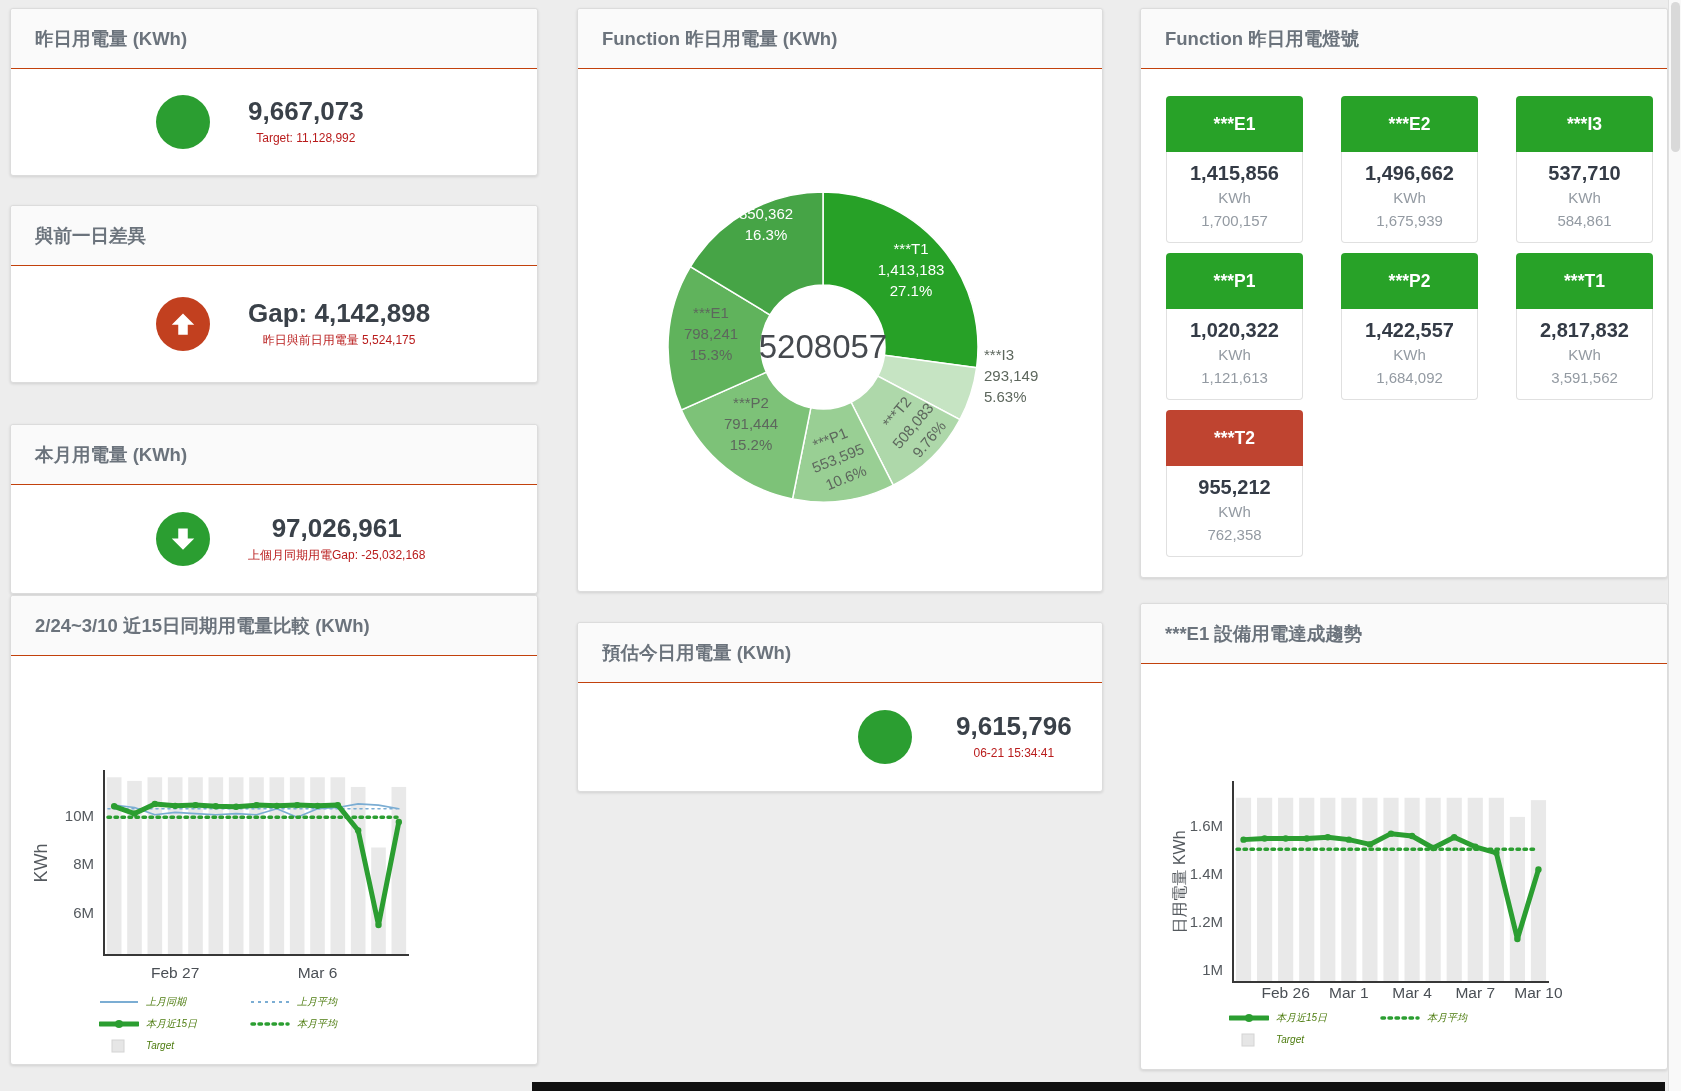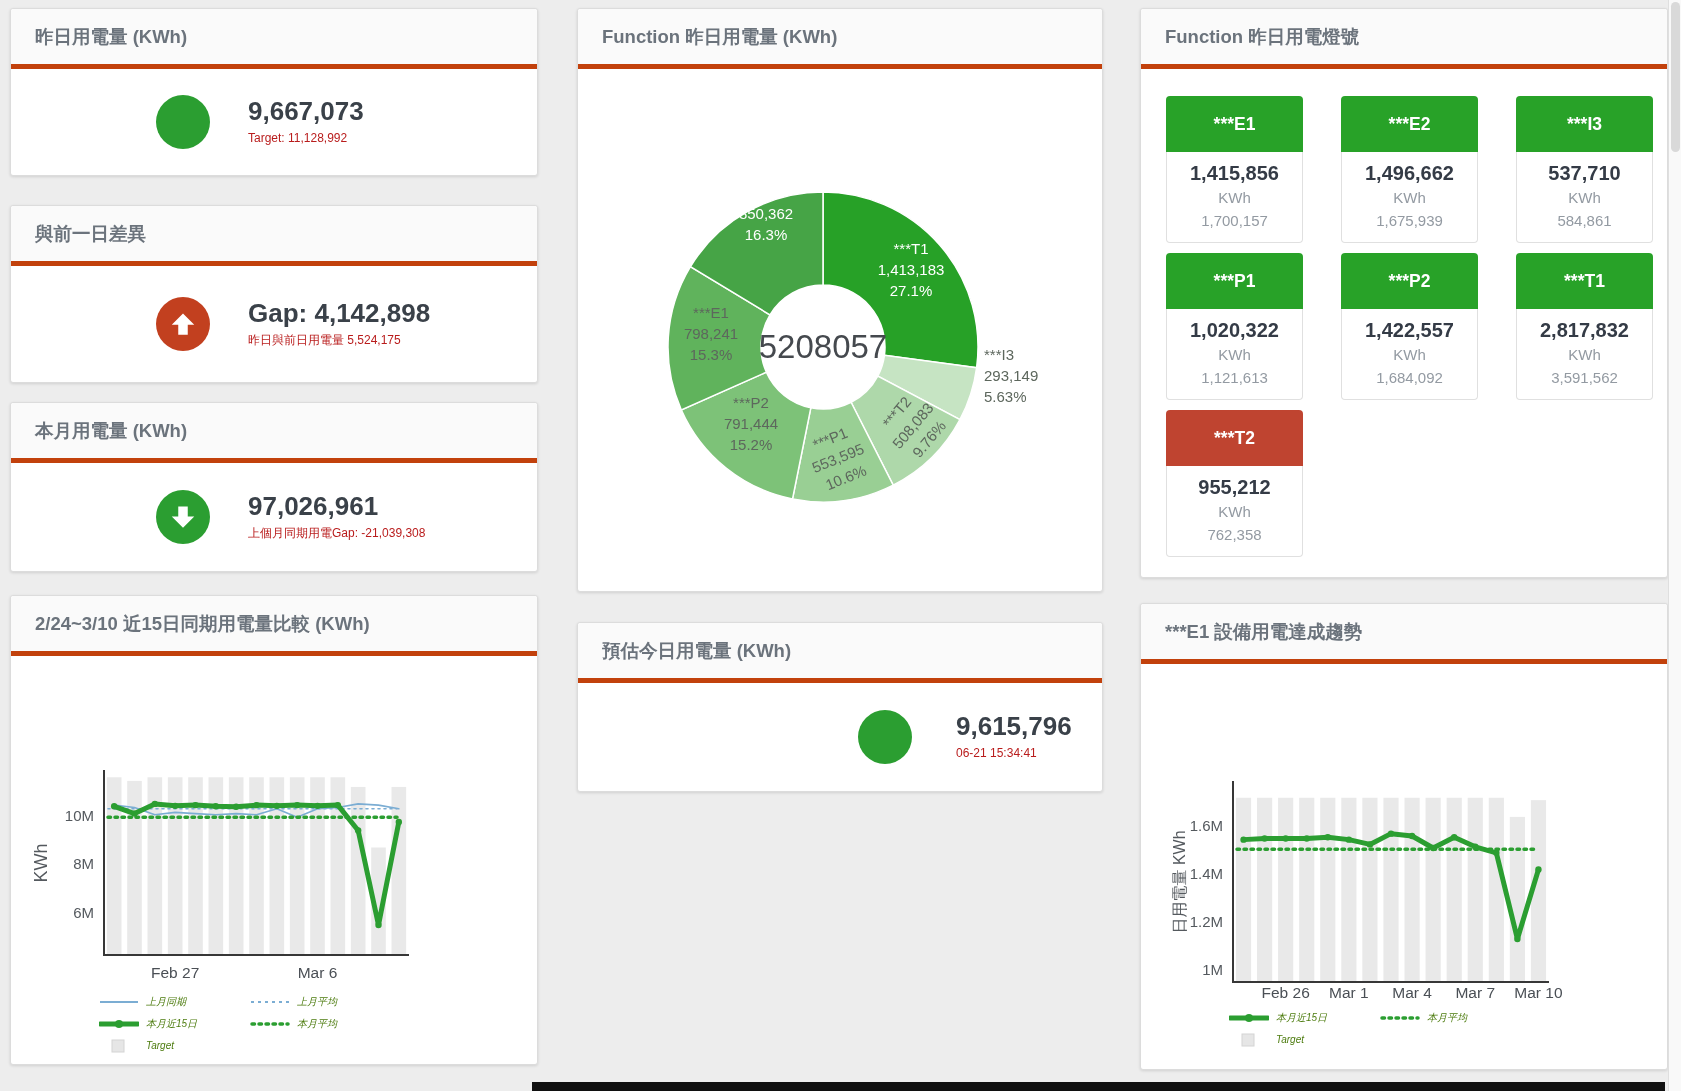--- a/index.html
+++ b/index.html
@@ -1,33 +1,33 @@
 <!DOCTYPE html>
 <html><head>
 <meta charset="utf-8">
 <style>
   html,body{margin:0;padding:0;}
   body{width:1681px;height:1091px;position:relative;background:#ededed;overflow:hidden;
        font-family:"Liberation Sans","DejaVu Sans",sans-serif;-webkit-font-smoothing:antialiased;}
   .panel{position:absolute;background:#fff;border:1px solid #dcdcdc;border-radius:3px;
          box-shadow:0 1px 3px rgba(0,0,0,.12);box-sizing:border-box;}
   .panel-header{height:60px;display:flex;align-items:center;background:#fafafa;
-                border-bottom:5px solid #c2410c;border-radius:3px 3px 0 0;padding-left:24px;box-sizing:border-box;}
+                border-bottom:1px solid #c2410c;border-radius:3px 3px 0 0;padding-left:24px;box-sizing:border-box;}
   .panel-title{margin:0;font-size:18.5px;font-weight:bold;color:#6b737c;white-space:nowrap;}
   
   .p-yesterday{left:10px;top:8px;width:528px;height:168px;}
   .p-prevgap{left:10px;top:205px;width:528px;height:178px;}
-  .p-month{left:10px;top:402px;width:528px;height:170px;}
+  .p-month{left:10px;top:424px;width:528px;height:170px;}
   .p-compare{left:10px;top:595px;width:528px;height:470px;}
   .p-donut{left:577px;top:8px;width:526px;height:584px;}
   .p-forecast{left:577px;top:622px;width:526px;height:170px;}
   .p-lights{left:1140px;top:8px;width:528px;height:570px;}
   .p-trend{left:1140px;top:603px;width:528px;height:467px;text-align:right;}
   
-  .stat-row{display:flex;align-items:center;height:calc(100% - 60px);padding-left:145px;gap:38px;box-sizing:border-box;}
+  .stat-row{display:flex;align-items:center;height:calc(100% - 60px);padding-left:145px;gap:38px;box-sizing:border-box;text-align:center;}
   .stat-row.forecast{padding-left:280px;gap:44px;}
   .icon-circle{width:54px;height:54px;border-radius:50%;flex:0 0 54px;display:flex;align-items:center;justify-content:center;}
   .icon-circle svg{width:30px;height:30px;display:block;}
   .bg-green{background:#2b9e31;}
   .bg-red{background:#c2401f;}
   .stat-value{font-size:26px;font-weight:bold;color:#3a4149;line-height:32px;white-space:nowrap;}
   .stat-sub{font-size:12px;color:#b91c1c;line-height:22px;white-space:nowrap;}
   
   .chart-body{position:relative;}
   svg{display:block;}
@@ -90,21 +90,21 @@
       <h2 class="panel-title">本月用電量 (KWh)</h2>
     </header>
     <div class="stat-row">
       <span class="icon-circle bg-green">
         <svg viewBox="0 0 24 24">
             <path d="M12 20.5 L3 11.5 H8.2 V3.5 H15.8 V11.5 H21 Z" fill="#ffffff"></path>
           </svg>
       </span>
       <div>
         <div class="stat-value">97,026,961</div>
-        <div class="stat-sub">上個月同期用電Gap: -21,039,308</div>
+        <div class="stat-sub">上個月同期用電Gap: -25,032,168</div>
       </div>
     </div>
   </section>
 
   <section class="panel p-compare">
     <header class="panel-header">
       <h2 class="panel-title">2/24~3/10 近15日同期用電量比較 (KWh)</h2>
     </header>
     <div class="chart-body">
       <svg id="chart-compare" width="528" height="334" viewBox="0 0 528 334">

